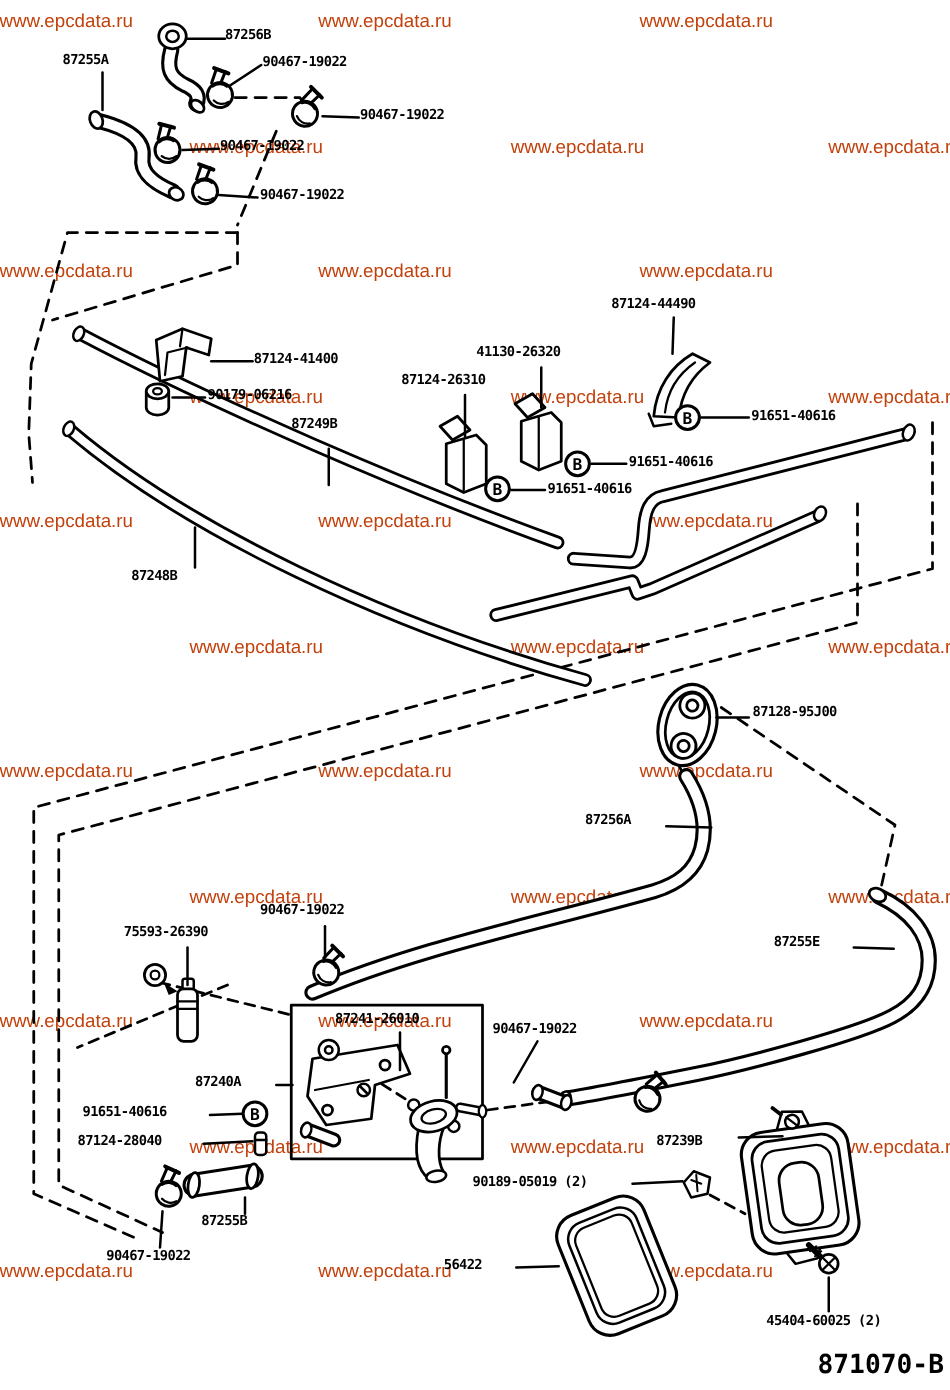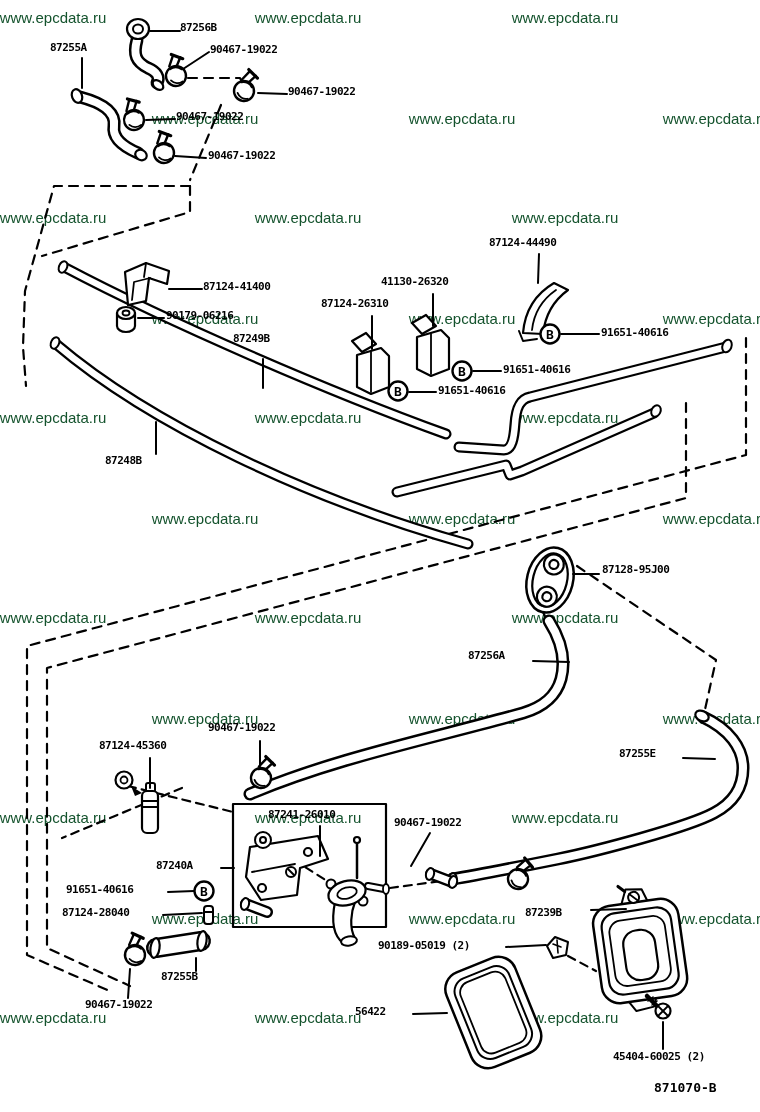--- a/index.html
+++ b/index.html
@@ -1,23 +1,23 @@
 <!DOCTYPE html>
 <html><head>
 <meta charset="utf-8">
 <style>
   html,body{margin:0;padding:0;background:#ffffff;}
   #stage{position:relative;width:760px;height:1112px;background:#fff;overflow:hidden;
          font-family:"DejaVu Sans Mono","Liberation Mono",monospace;}
   .wm{position:absolute;transform:translate(-50%,-50%);font-family:"Liberation Sans",sans-serif;
-      font-size:15px;color:#14532d;white-space:nowrap;z-index:1;user-select:none;}
+      font-size:15px;color:#c2410c;white-space:nowrap;z-index:1;user-select:none;}
   #art{position:absolute;left:0;top:0;z-index:2;}
   .lbl{position:absolute;font-weight:bold;font-size:11px;letter-spacing:-0.5px;color:#000;
        white-space:nowrap;z-index:3;line-height:1;}
-  .code{font-size:13px;letter-spacing:0;}
+  .code{font-size:21px;letter-spacing:0;}
   svg *{vector-effect:none;}
 </style>
 </head>
 <body>
 
 <div id="stage">
     <div class="wm" style="left: 565px; top: 1017px;">www.epcdata.ru</div>
     <div class="wm" style="left: 308px; top: 1017px;">www.epcdata.ru</div>
     <div class="wm" style="left: 53px; top: 1017px;">www.epcdata.ru</div>
     <div class="wm" style="left: 716px; top: 918px;">www.epcdata.ru</div>
@@ -319,21 +319,21 @@
 <div class="lbl" style="left:321px;top:298px">87124-26310</div>
 <div class="lbl" style="left:166px;top:310px">90179-06216</div>
 <div class="lbl" style="left:233px;top:333px">87249B</div>
 <div class="lbl" style="left:601px;top:327px">91651-40616</div>
 <div class="lbl" style="left:503px;top:364px">91651-40616</div>
 <div class="lbl" style="left:438px;top:385px">91651-40616</div>
 <div class="lbl" style="left:105px;top:455px">87248B</div>
 <div class="lbl" style="left:602px;top:564px">87128-95J00</div>
 <div class="lbl" style="left:468px;top:650px">87256A</div>
 <div class="lbl" style="left:208px;top:722px">90467-19022</div>
-<div class="lbl" style="left:99px;top:740px">87124-45360</div>
+<div class="lbl" style="left:99px;top:740px">75593-26390</div>
 <div class="lbl" style="left:619px;top:748px">87255E</div>
 <div class="lbl" style="left:268px;top:809px">87241-26010</div>
 <div class="lbl" style="left:394px;top:817px">90467-19022</div>
 <div class="lbl" style="left:156px;top:860px">87240A</div>
 <div class="lbl" style="left:66px;top:884px">91651-40616</div>
 <div class="lbl" style="left:62px;top:907px">87124-28040</div>
 <div class="lbl" style="left:161px;top:971px">87255B</div>
 <div class="lbl" style="left:85px;top:999px">90467-19022</div>
 <div class="lbl" style="left:525px;top:907px">87239B</div>
 <div class="lbl" style="left:378px;top:940px">90189-05019 (2)</div>

